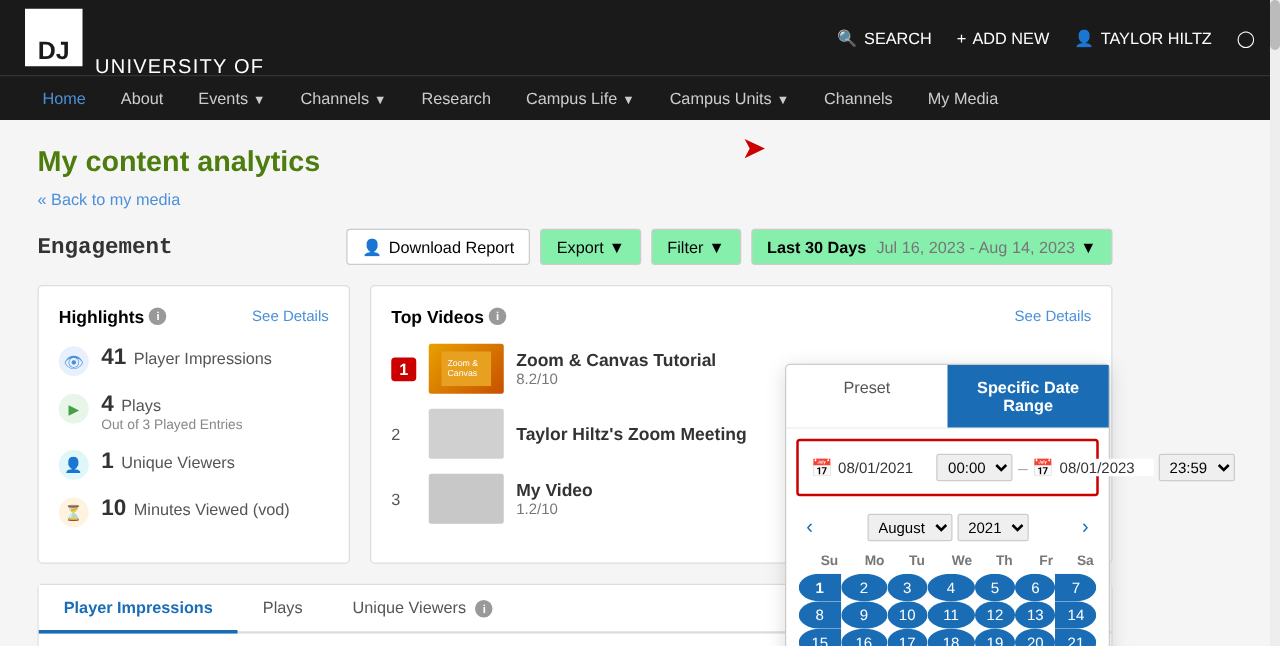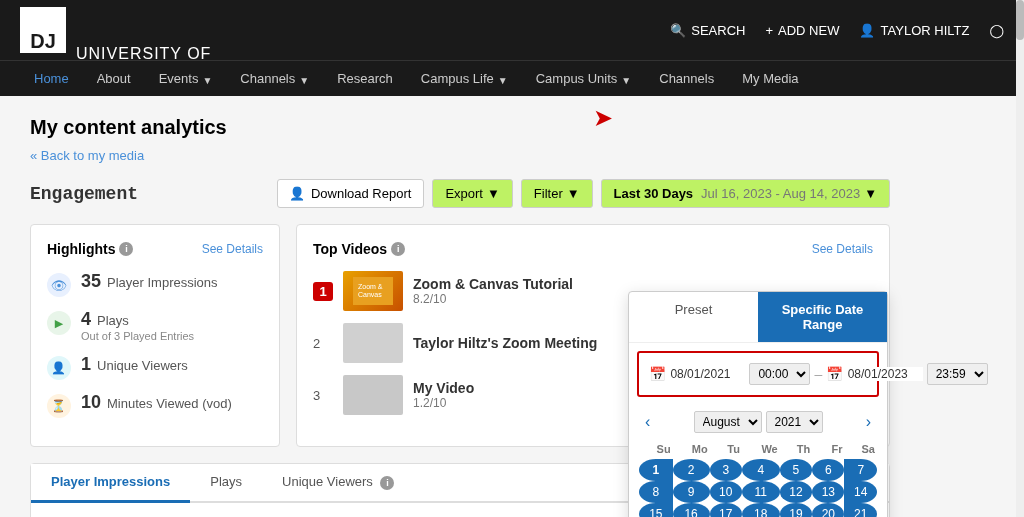--- a/index.html
+++ b/index.html
@@ -64,23 +64,23 @@
       padding: 10px 14px;
       cursor: pointer;
       font-size: 13px;
       display: flex;
       align-items: flex-end;
       gap: 4px;
     }
     .nav-item.active { color: #4a90d9; }
     .nav-arrow { font-size: 10px; }
     .page-title {
-      font-size: 20px;
-      font-weight: bold;
-      color: #000000;
+      font-size: 23px;
+      font-weight: bold;
+      color: #4d7c0f;
       margin-bottom: 8px;
     }
     .back-link {
       color: #4a90d9;
       font-size: 13px;
       cursor: pointer;
       margin-bottom: 16px;
       display: inline-block;
     }
 
@@ -107,21 +107,21 @@
       border: 1px solid #ccc;
       padding: 6px 12px;
       cursor: pointer;
       border-radius: 3px;
       font-size: 13px;
       display: flex;
       align-items: center;
       gap: 5px;
     }
     .btn-dropdown {
-      background: #bef264;
+      background: #86efac;
       border: 1px solid #ccc;
       padding: 6px 12px;
       cursor: pointer;
       border-radius: 3px;
       font-size: 13px;
       display: flex;
       align-items: center;
       gap: 4px;
     }
 
@@ -517,21 +517,21 @@
           <span>Highlights</span>
           <span class="info-icon">i</span>
         </div>
         <span class="see-details">See Details</span>
       </div>
 
       <div class="stat-row">
         <div class="stat-icon blue" style="font-size:13px;">👁</div>
         <div>
           <div style="display:flex;gap:6px;align-items:baseline;">
-            <span class="stat-number">35</span>
+            <span class="stat-number">41</span>
             <span class="stat-label">Player Impressions</span>
           </div>
         </div>
       </div>
 
       <div class="stat-row">
         <div class="stat-icon green" style="font-size:11px;">▶</div>
         <div>
           <div style="display:flex;gap:6px;align-items:baseline;">
             <span class="stat-number">4</span>

